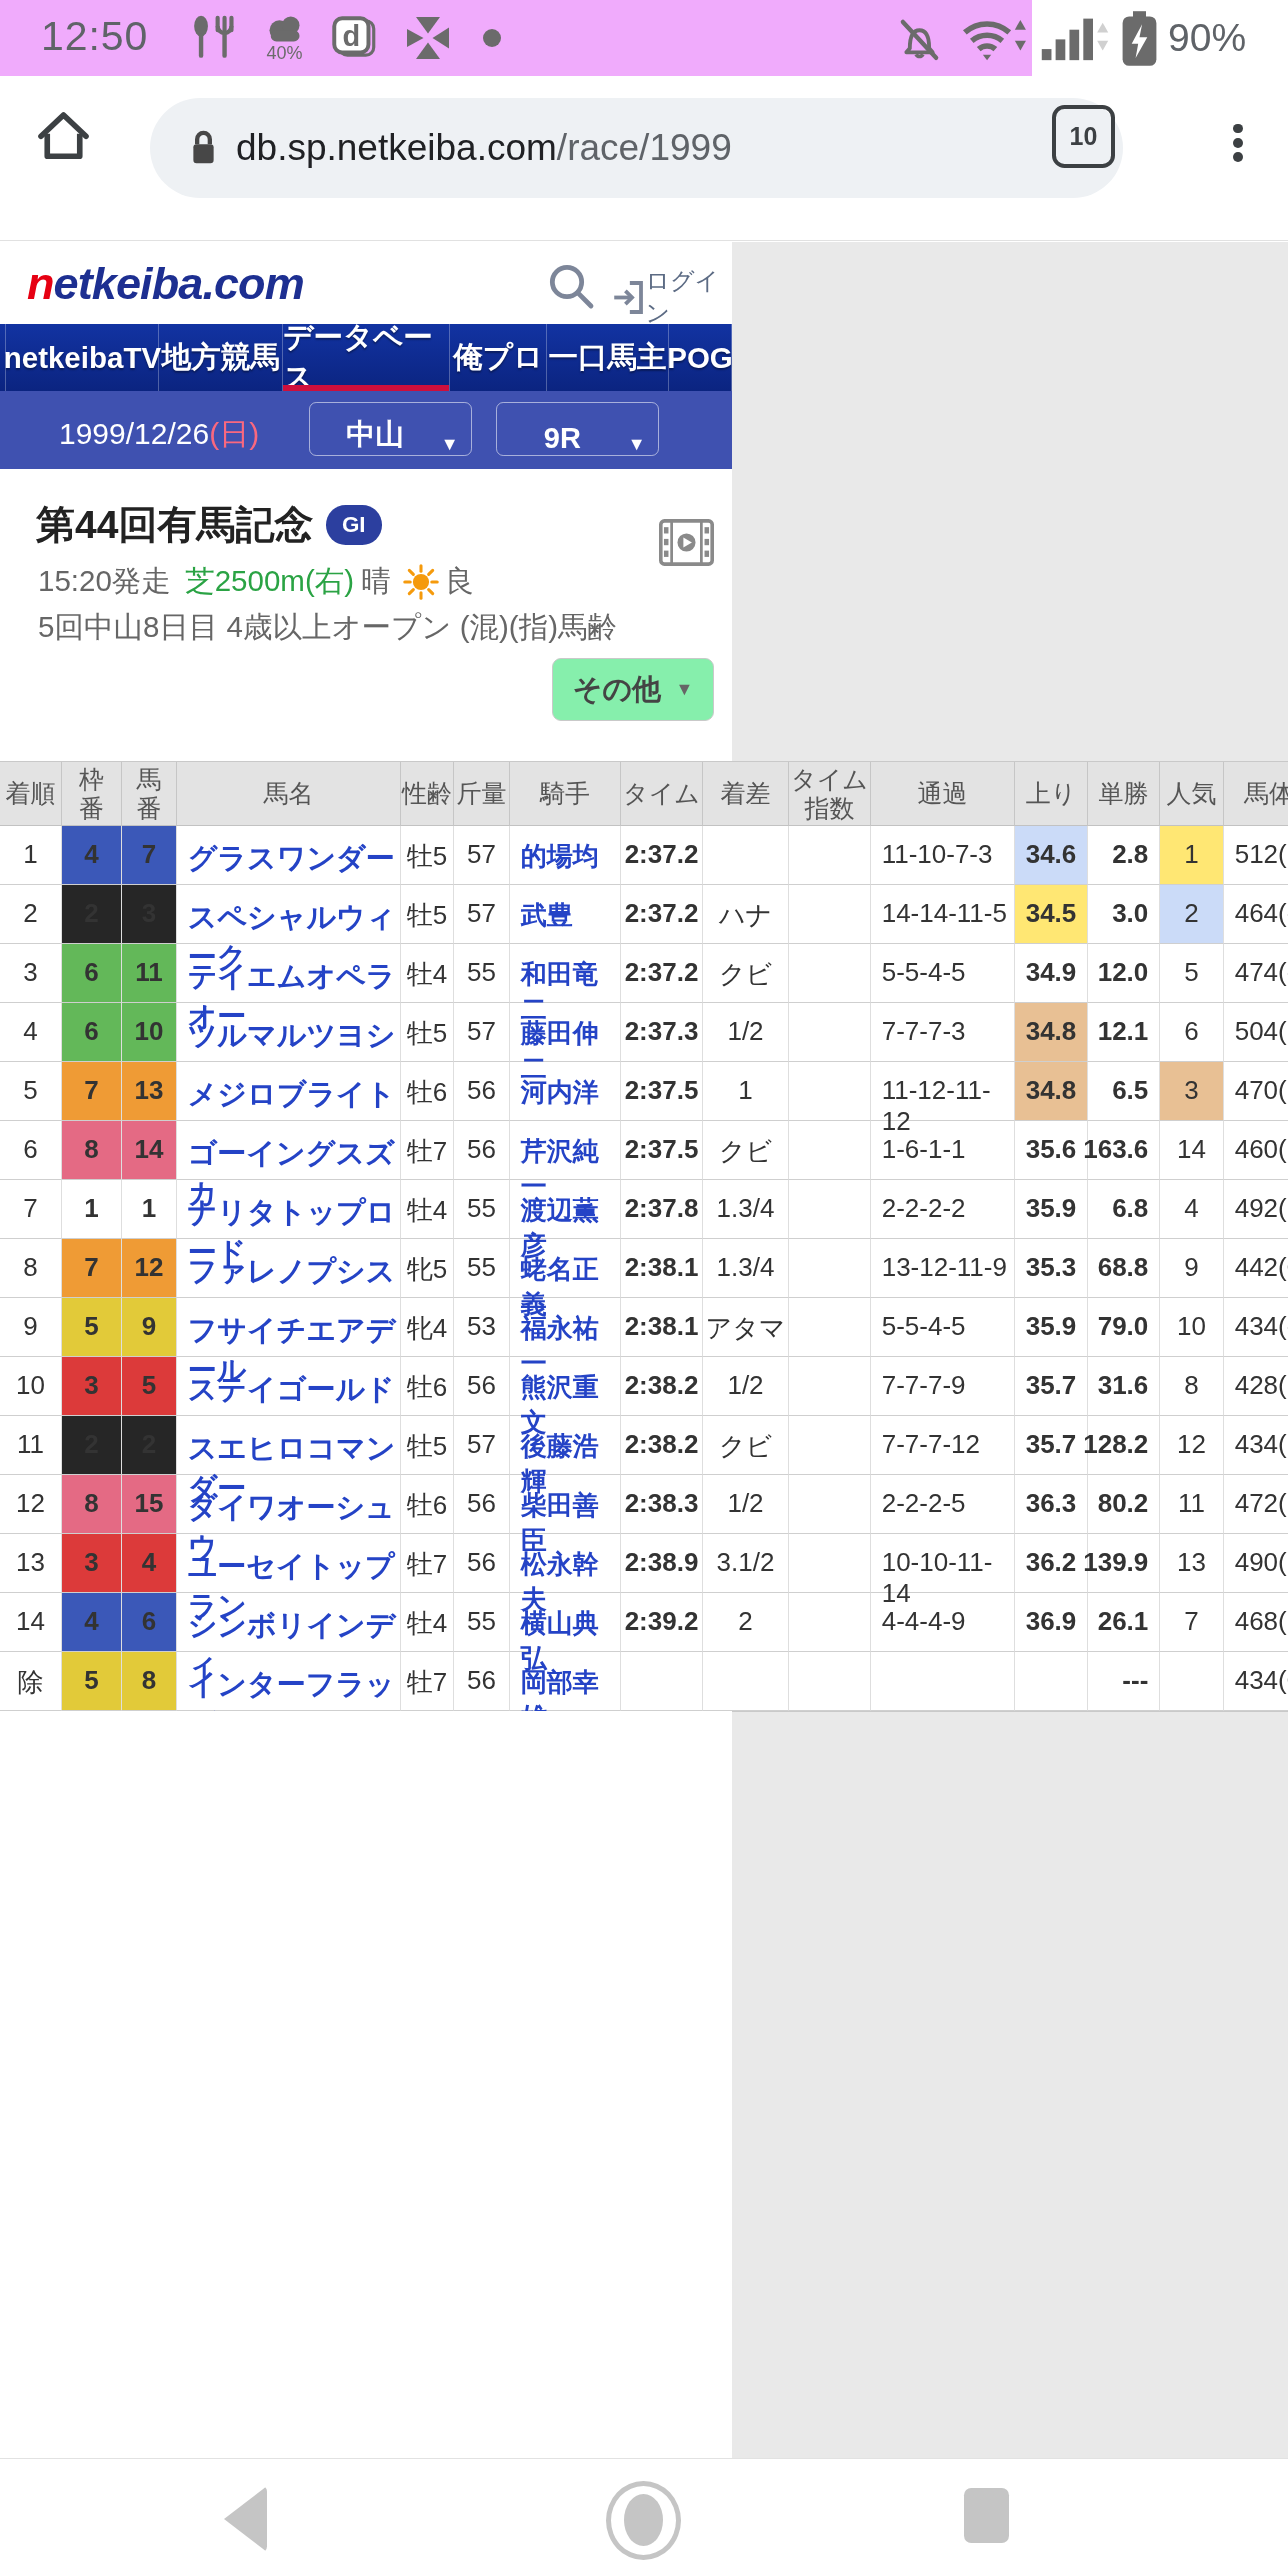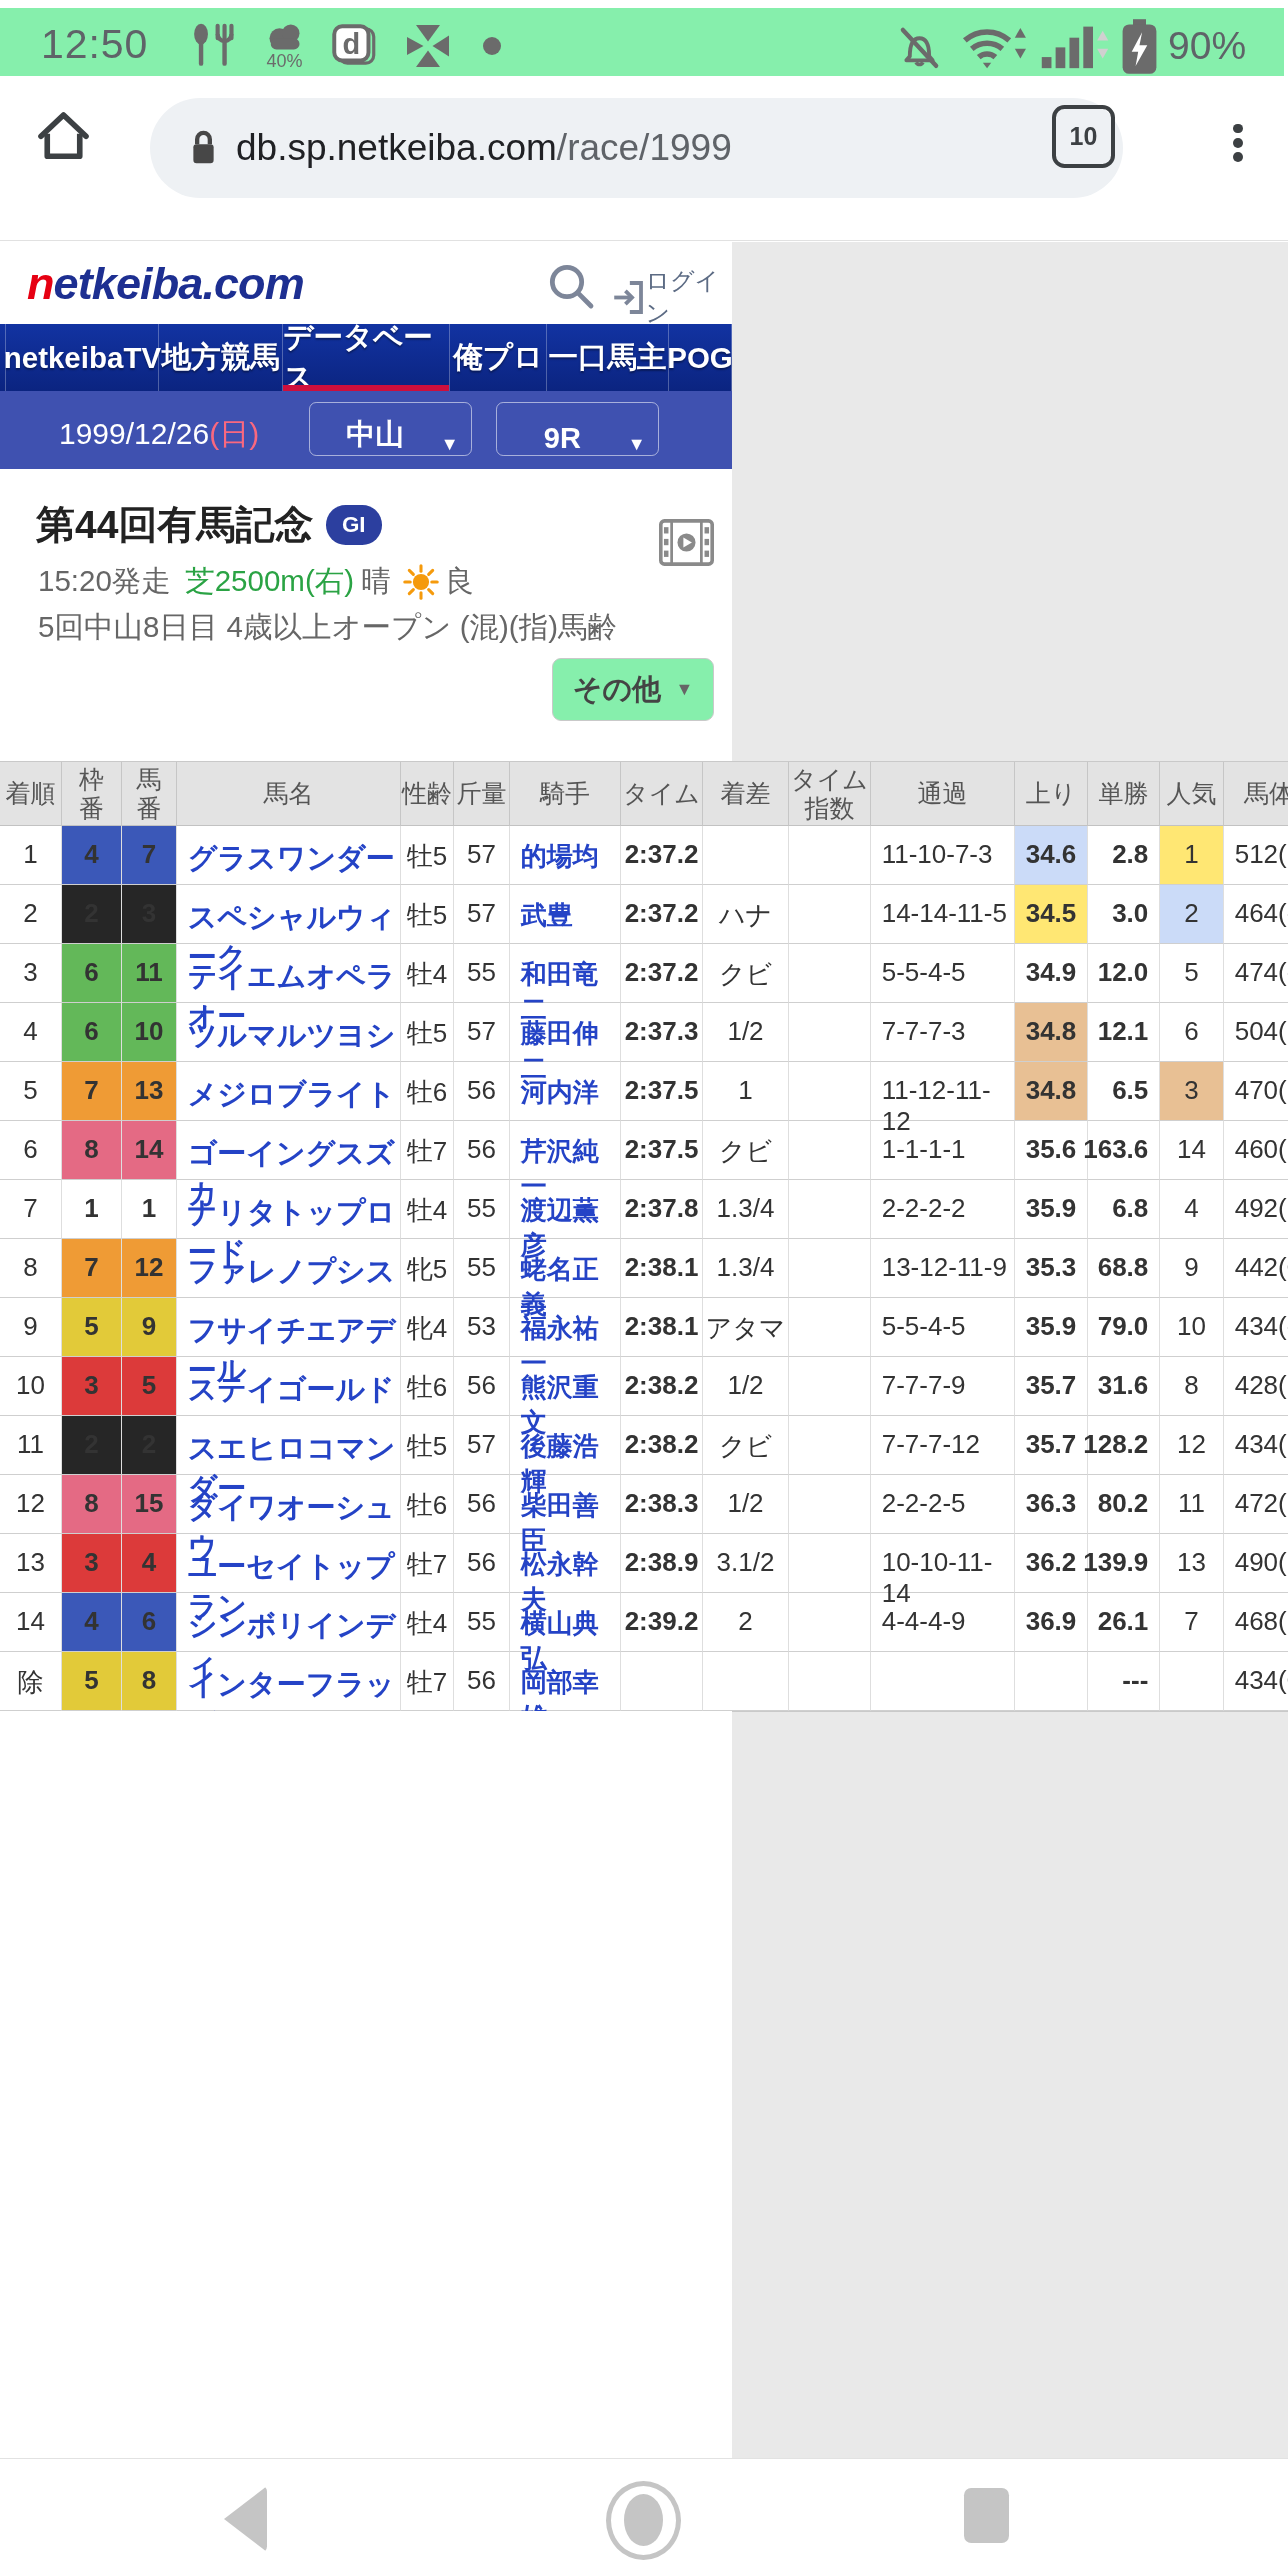--- a/index.html
+++ b/index.html
@@ -1,21 +1,21 @@
 <!DOCTYPE html>
 <html style="font-size:14.3px"><head>
 <meta charset="utf-8">
 <style>
   html,body{margin:0;padding:0;}
   body{width:1288px;height:2576px;position:relative;overflow:hidden;background:#fff;
        font-family:"Liberation Sans","DejaVu Sans",sans-serif;-webkit-font-smoothing:antialiased;}
   .abs{position:absolute;}
 
   
-  #statusbar{left:0;top:8px;width:1284px;height:76px;background:#86efac;}
+  #statusbar{left:0;top:0;width:1032px;height:76px;background:#f0abfc;}
   #clock{left:41px;top:12.5px;font-size:41px;color:#5f6368;letter-spacing:0.9px;}
   .sicon{position:absolute;top:0;height:76px;display:flex;align-items:center;}
   #weather-wrap{flex-direction:column;justify-content:center;}
   #precip{font-size:18px;color:#6b6b6b;line-height:1;margin-top:0.9px;}
   #battery-pct{font-size:39px;color:#5f6368;}
 
   
   #urlbar{left:0;top:76px;width:1288px;height:164px;background:#fff;border-bottom:1.8px solid #e1e1e1;}
   #omnibox{left:150px;top:21.5px;width:973px;height:100px;background:#eef1f4;border-radius:50px;
            display:flex;align-items:center;overflow:hidden;}
@@ -416,21 +416,21 @@
           <div class="cell " style="width: 62px;">6</div>
           <div class="cell wakucell" style="width: 60px; background: rgb(228, 106, 132);">8</div>
           <div class="cell wakucell" style="width: 55px; background: rgb(228, 106, 132);">14</div>
           <div class="cell left link horse" style="width: 224px;">ゴーイングスズカ</div>
           <div class="cell " style="width: 53px;">牡7</div>
           <div class="cell " style="width: 56px;">56</div>
           <div class="cell left link" style="width: 111px;">芹沢純一</div>
           <div class="cell time" style="width: 82px;">2:37.5</div>
           <div class="cell " style="width: 86px;">クビ</div>
           <div class="cell " style="width: 82px;"></div>
-          <div class="cell left" style="width: 144px;">1-1-1-1</div>
+          <div class="cell left" style="width: 144px;">1-6-1-1</div>
           <div class="cell time" style="width: 73px;">35.6</div>
           <div class="cell right time" style="width: 72px;">163.6</div>
           <div class="cell " style="width: 64px;">14</div>
           <div class="cell left" style="width: 116px;">460(+</div>
         </div>
         <div class="trow brow">
           <div class="cell " style="width: 62px;">7</div>
           <div class="cell wakucell w1" style="width: 60px; background: rgb(255, 255, 255);">1</div>
           <div class="cell wakucell w1" style="width: 55px; background: rgb(255, 255, 255);">1</div>
           <div class="cell left link horse" style="width: 224px;">ナリタトップロード</div>

